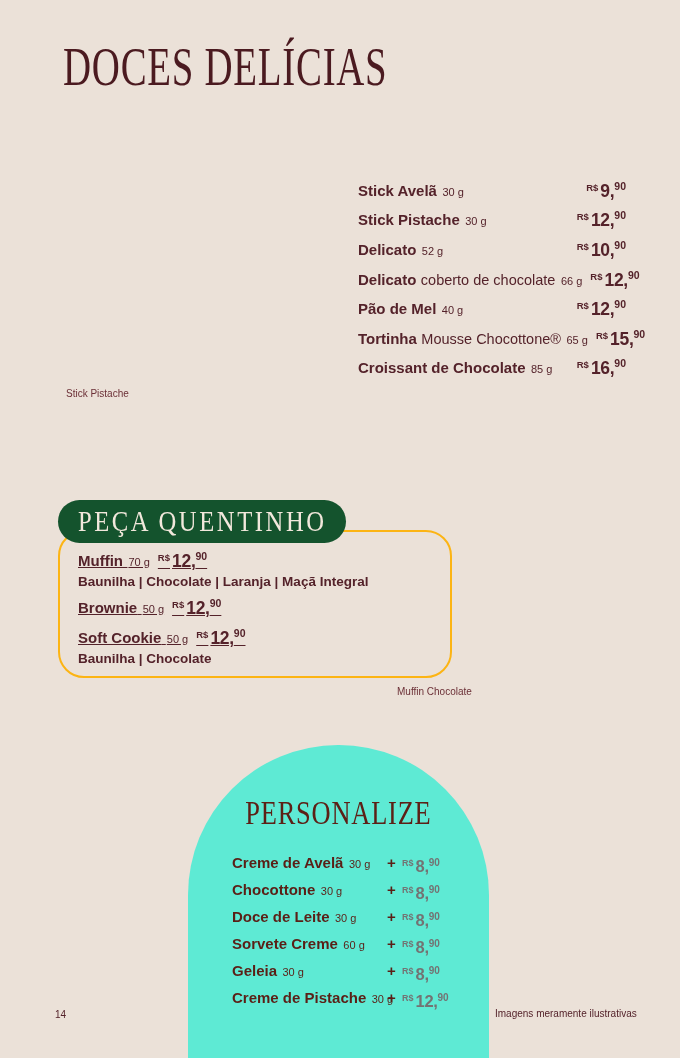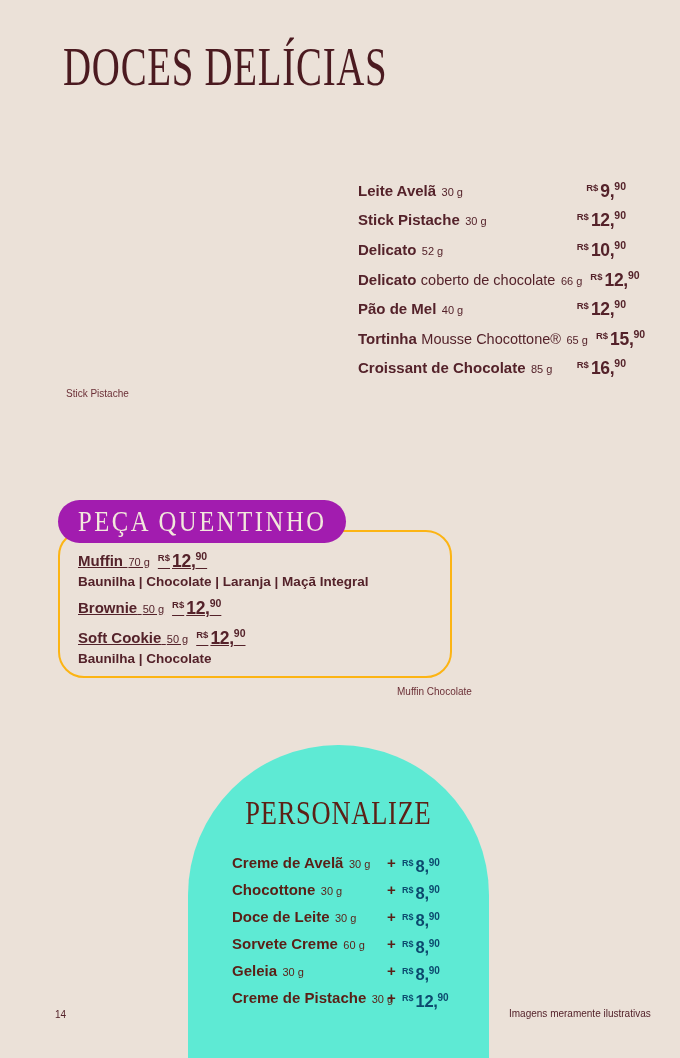--- a/index.html
+++ b/index.html
@@ -31,21 +31,21 @@
   .caption { position:absolute; font-size:10px; color:#6B2F36; }
   .cap-stick { left:66px; top:388px; }
   .cap-muffin { left:397px; top:686px; }
   
   .hot-box {
     position:absolute; left:58px; top:530px; width:394px; height:148px;
     border:2px solid #FCB414; border-radius:26px; background:transparent;
   }
   .hot-badge {
     position:absolute; left:58px; top:500px; width:288px; height:43px;
-    background:#a21caf; border-radius:22px;
+    background:#14532d; border-radius:22px;
     display:flex; align-items:center; justify-content:center;
   }
   .hot-badge-text {
     font-family:"Liberation Serif","DejaVu Serif",serif; font-size:29px;
     color:#F2E8DC; letter-spacing:3px; transform:scaleX(0.85); white-space:nowrap;
   }
   .hot-content { position:absolute; left:78px; top:551px; width:246px; }
   .h-row { height:20px; display:flex; justify-content:flex-start; align-items:center; white-space:nowrap;text-decoration:underline; }
   .flavors { font-size:13.5px; font-weight:700; white-space:nowrap; margin:3px 0 9px 0; }
   .h-gap { height:10px; }
@@ -58,40 +58,40 @@
   .arch-title {
     display:inline-block; font-family:"Liberation Serif","DejaVu Serif",serif;
     font-size:33px; color:#5C2016; letter-spacing:1px;
     transform:scaleX(0.8); white-space:nowrap;
   }
   .pers-list { position:absolute; left:232px; top:849px; width:222px; color:#5A1F16; }
   .pe-row { position:relative; height:27px; line-height:27px; white-space:nowrap; }
   .pe-row .nm { color:#5A1F16; }
   .pe-row .wt { color:#5A1F16; }
   .plus { position:absolute; left:155px; top:0; font-size:15px; font-weight:700; color:#5A1F16; }
-  .pe-price { position:absolute; left:170px; top:0; white-space:nowrap; color:#0c4a6e; }
+  .pe-price { position:absolute; left:170px; top:0; white-space:nowrap; color:#737373; }
   .pe-price .cur { font-size:9px; font-weight:700; vertical-align:6px; margin-right:2px; }
   .pe-price .int { font-size:16.5px; font-weight:700; letter-spacing:-0.3px; }
   .pe-price .cents { font-size:10px; font-weight:700; vertical-align:6px; }
   
   .page-num { position:absolute; left:55px; top:1009px; font-size:10px; color:#54222A; }
-  .footer-note { position:absolute; left:509px; top:1008px; font-size:10px; color:#54222A; }
+  .footer-note { position:absolute; left:495px; top:1008px; font-size:10px; color:#54222A; }
 </style>
 </head>
 <body>
 
 <div class="page">
 
   <div class="title-wrap">
     <div class="title">DOCES DELÍCIAS</div>
   </div>
 
   <div class="price-list">
     <div class="p-row">
-      <span><span class="nm">Leite Avelã</span>  <span class="wt">30 g</span></span>
+      <span><span class="nm">Stick Avelã</span>  <span class="wt">30 g</span></span>
       <span class="price"><span class="cur">R$</span><span class="int">9,</span><span class="cents">90</span></span>
     </div>
     <div class="p-row">
       <span><span class="nm">Stick Pistache</span>  <span class="wt">30 g</span></span>
       <span class="price"><span class="cur">R$</span><span class="int">12,</span><span class="cents">90</span></span>
     </div>
     <div class="p-row">
       <span><span class="nm">Delicato</span>  <span class="wt">52 g</span></span>
       <span class="price"><span class="cur">R$</span><span class="int">10,</span><span class="cents">90</span></span>
     </div>

